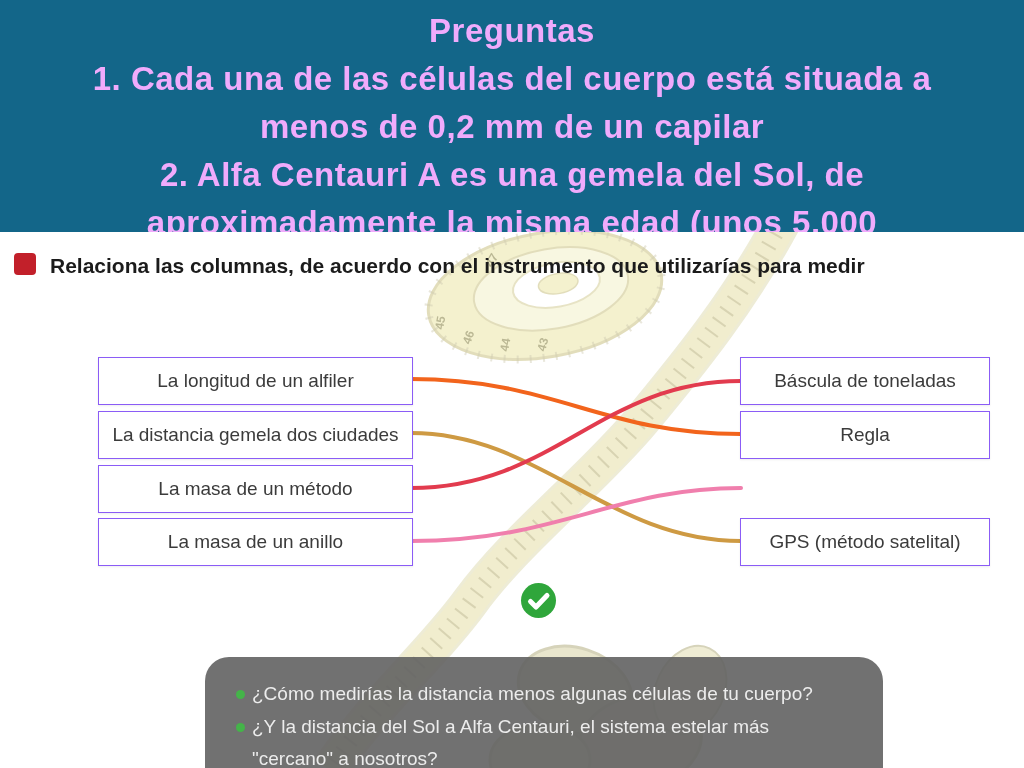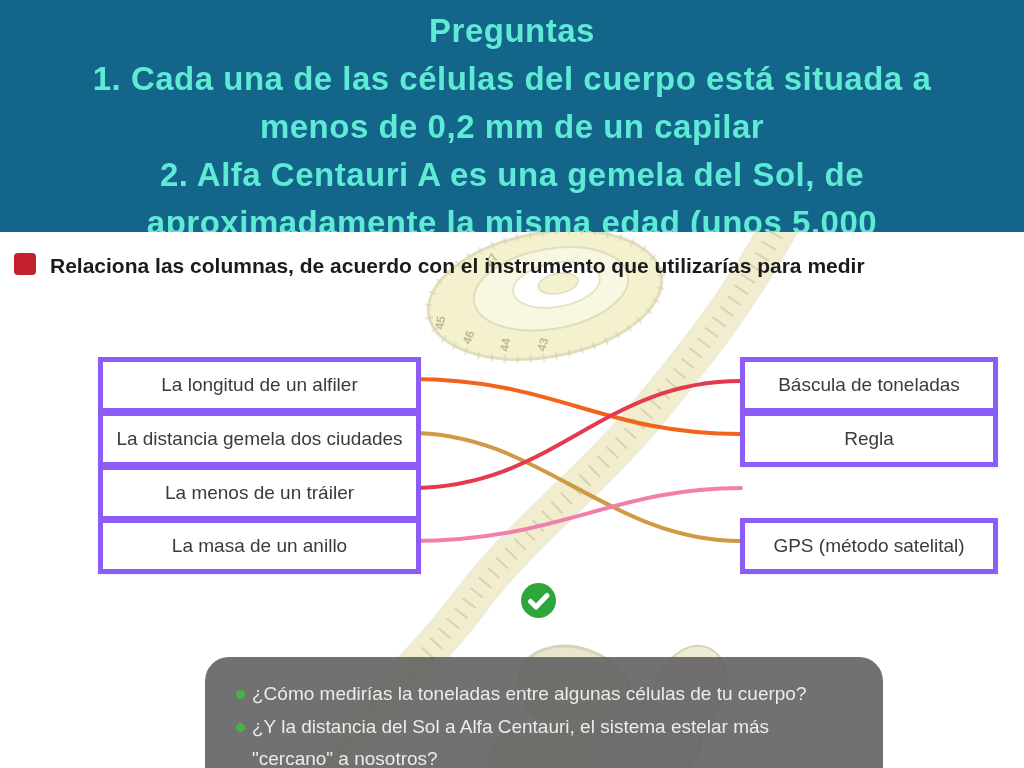--- a/index.html
+++ b/index.html
@@ -2,36 +2,36 @@
 <html><head>
 <meta charset="utf-8">
 <style>
   html,body{margin:0;padding:0;}
   body{font-family:"Liberation Sans","DejaVu Sans",sans-serif;background:#ffffff;}
   #stage{position:relative;width:1024px;height:768px;overflow:hidden;background:#ffffff;}
 
   
   .banner{position:absolute;left:0;top:0;width:1024px;height:232px;background:#136689;
           overflow:hidden;z-index:6;text-align:center;}
-  .banner .bline{color:#5eead4;font-weight:700;font-size:33px;line-height:48px;
+  .banner .bline{color:#f0abfc;font-weight:700;font-size:33px;line-height:48px;
           white-space:nowrap;letter-spacing:.5px;}
   .banner .bline:first-child{padding-top:7px;}
 
   
   .instr-bullet{position:absolute;left:14px;top:253px;width:22px;height:22px;border-radius:4px;
           background:#C2202A;z-index:5;}
   .instr-text{position:absolute;left:50px;top:249px;z-index:5;color:#1b1b1b;font-weight:700;
           font-size:21px;line-height:33px;white-space:nowrap;}
 
   
   .tape-layer{position:absolute;left:0;top:232px;width:1024px;height:536px;z-index:1;}
   .conn-layer{position:absolute;left:0;top:232px;width:1024px;height:536px;z-index:2;}
 
   
-  .mbox{position:absolute;height:46px;background:#ffffff;border:5px solid #8b5cf6;
+  .mbox{position:absolute;height:46px;background:#ffffff;border:1px solid #8b5cf6;
         box-shadow:0 1px 2px rgba(0,0,0,0.07);z-index:3;display:flex;align-items:center;
         justify-content:center;font-size:19px;color:#3b3b3b;white-space:nowrap;}
   .mbox.left{left:98px;width:313px;}
   .mbox.right{left:740px;width:248px;}
   .r0{top:357px;} .r1{top:411px;} .r2{top:465px;} .r3{top:518px;}
 
   
   .check-wrap{position:absolute;left:520px;top:582px;width:37px;height:37px;z-index:4;}
 
   
@@ -94,38 +94,38 @@
 
   <svg class="conn-layer" viewBox="0 232 1024 536">
     <path d="M411,379 C555,379 600,434 741,434" fill="none" stroke-width="4" stroke-linecap="round" stroke="#F2641C"></path>
     <path d="M411,433 C540,433 608,541 741,541" fill="none" stroke-width="4" stroke-linecap="round" stroke="#CE9A43"></path>
     <path d="M411,488 C555,488 600,381 741,381" fill="none" stroke-width="4" stroke-linecap="round" stroke="#E23B4E"></path>
     <path d="M411,541 C560,541 612,488 741,488" fill="none" stroke-width="4" stroke-linecap="round" stroke="#F07FAD"></path>
   </svg>
 
   <div class="mbox left r0">La longitud de un alfiler</div>
   <div class="mbox left r1">La distancia gemela dos ciudades</div>
-  <div class="mbox left r2">La menos de un tráiler</div>
+  <div class="mbox left r2">La masa de un método</div>
   <div class="mbox left r3">La masa de un anillo</div>
 
   <div class="mbox right r0">Báscula de toneladas</div>
   <div class="mbox right r1">Regla</div>
   <div class="mbox right r3">GPS (método satelital)</div>
 
   <div class="check-wrap">
     <svg width="37" height="37" viewBox="0 0 37 37">
       <circle cx="18.5" cy="18.5" r="17.5" fill="#2FA63B"></circle>
       <path d="M10.5 19.5 L16 25 L27 13.5" fill="none" stroke="#ffffff" stroke-width="5" stroke-linecap="round" stroke-linejoin="round"></path>
     </svg>
   </div>
 
   <div class="qbox">
     <div class="qrow">
       <span class="dot"></span>
-      <span>¿Cómo medirías la toneladas entre algunas células de tu cuerpo?</span>
+      <span>¿Cómo medirías la distancia menos algunas células de tu cuerpo?</span>
     </div>
     <div class="qrow">
       <span class="dot"></span>
       <span>¿Y la distancia del Sol a Alfa Centauri, el sistema estelar más</span>
     </div>
     <div class="qrow">
       
       <span>"cercano" a nosotros?</span>
     </div>
   </div>

